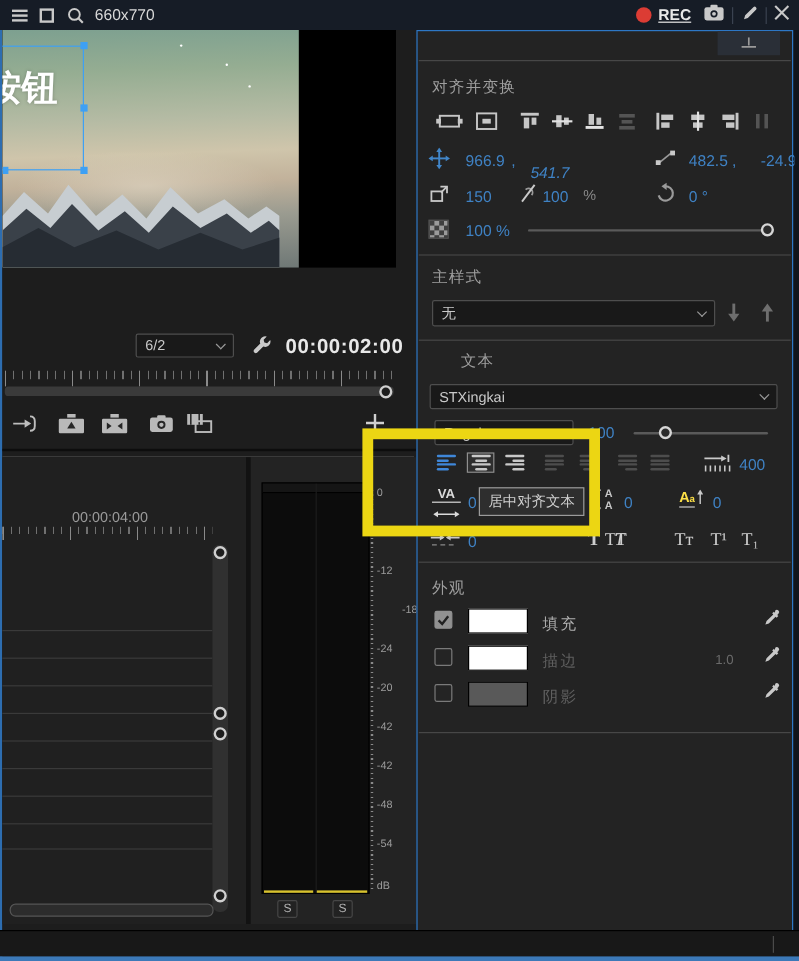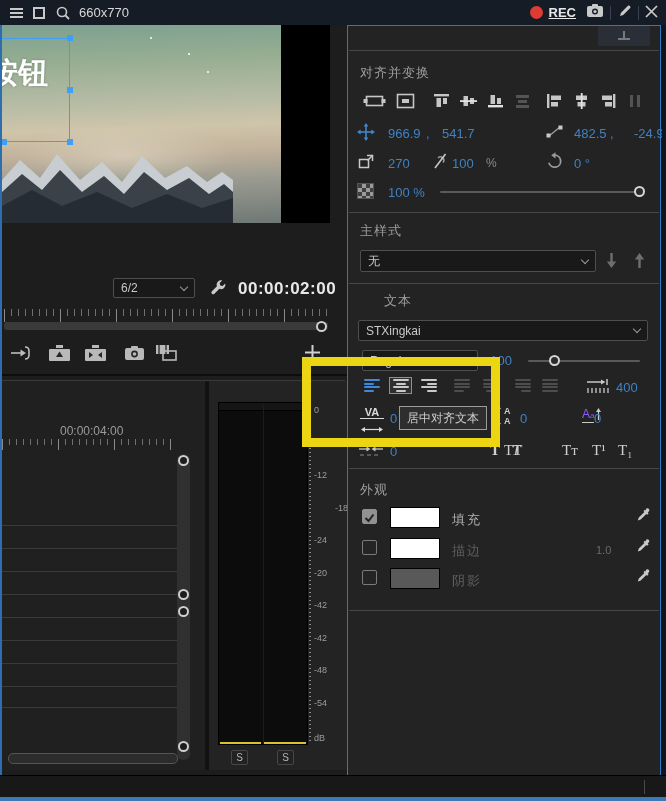--- a/index.html
+++ b/index.html
@@ -94,21 +94,21 @@
       </span>
     </span>
   </div>
 
   <div class="abs" style="left:0;top:25px;width:2px;height:772px;background:#2d6db0;"></div>
   <div class="abs" style="left:661px;top:25px;width:5px;height:772px;background:#10141b;"></div>
 
   <div class="abs" style="left:2px;top:25px;width:345px;height:750px;background:#1d1d1d;"></div>
 
   <div class="abs" style="left:2px;top:25px;width:328px;height:198px;background:#000;">
-    <div class="abs" style="left:0;top:0;width:279px;height:198px;overflow:hidden;
+    <div class="abs" style="left:0;top:0;width:247px;height:198px;overflow:hidden;
          background:linear-gradient(178deg,#7da090 0%,#95ad92 18%,#b5bba4 38%,#cfc5ab 52%,#c2b29b 64%,#9a9b90 78%,#6f7876 100%);">
       <div class="abs" style="left:10px;top:100px;width:220px;height:60px;background:radial-gradient(ellipse at 50% 50%,rgba(228,220,202,.55),rgba(0,0,0,0) 70%);"></div>
       <div class="abs" style="left:148px;top:12px;width:2px;height:2px;background:#fff;border-radius:50%;"></div>
       <div class="abs" style="left:186px;top:28px;width:2px;height:2px;background:#fff;border-radius:50%;"></div>
       <div class="abs" style="left:205px;top:46px;width:2px;height:2px;background:#fff;border-radius:50%;"></div>
       <svg class="abs" style="left:0;bottom:0;" width="231" height="95" viewBox="0 0 231 95" preserveAspectRatio="none">
         <polygon fill="#c7cdd1" points="0,52 18,32 38,50 55,26 78,52 100,34 120,54 140,28 163,50 185,38 205,54 220,44 231,52 231,95 0,95"></polygon>
         <polygon fill="#3a4149" points="0,64 20,46 40,62 58,42 80,64 102,48 122,66 142,44 165,62 187,50 207,66 222,56 231,64 231,95 0,95"></polygon>
         <polygon fill="#262c33" points="0,78 30,62 60,78 95,64 130,80 165,66 200,80 231,70 231,95 0,95"></polygon>
       </svg>
@@ -319,40 +319,40 @@
         <rect x="8.2" y="3" width="1.6" height="12" fill="#4186c9"></rect>
         <rect x="3" y="8.2" width="12" height="1.6" fill="#4186c9"></rect>
         <polygon points="9,0 6.6,3.6 11.4,3.6" fill="#4186c9"></polygon>
         <polygon points="9,18 6.6,14.4 11.4,14.4" fill="#4186c9"></polygon>
         <polygon points="0,9 3.6,6.6 3.6,11.4" fill="#4186c9"></polygon>
         <polygon points="18,9 14.4,6.6 14.4,11.4" fill="#4186c9"></polygon>
       </svg>
   </span>
   <span class="abs val" style="left:388px;top:126px;">966.9</span>
   <span class="abs val" style="left:426px;top:126px;">,</span>
-  <span class="abs val" style="left:442px;top:126px;">541.7</span>
+  <span class="abs val" style="left:442px;top:136px;font-style:italic;">541.7</span>
   <span class="abs" style="left:545px;top:124px;">
     <svg width="19" height="15">
         <line x1="4" y1="12" x2="15" y2="3" stroke="#9a9a9a" stroke-width="1.4"></line>
         <rect x="1.5" y="9.5" width="4" height="4" fill="#c9c9c9"></rect>
         <rect x="13.5" y="1.5" width="4" height="4" fill="#c9c9c9"></rect>
       </svg>
   </span>
   <span class="abs val" style="left:574px;top:126px;">482.5</span>
   <span class="abs val" style="left:610px;top:126px;">,</span>
   <span class="abs val" style="left:634px;top:126px;width:28px;overflow:hidden;white-space:nowrap;">-24.9</span>
 
   <span class="abs" style="left:357px;top:153px;">
     <svg width="18" height="17">
         <rect x="2.5" y="6.5" width="9" height="8" fill="none" stroke="#c9c9c9" stroke-width="1.5"></rect>
         <polyline points="10,2.5 15.5,2.5 15.5,8" fill="none" stroke="#c9c9c9" stroke-width="1.5"></polyline>
         <line x1="15" y1="3" x2="10.5" y2="7.5" stroke="#c9c9c9" stroke-width="1.5"></line>
       </svg>
   </span>
-  <span class="abs val" style="left:388px;top:156px;">270</span>
+  <span class="abs val" style="left:388px;top:156px;">150</span>
   <span class="abs" style="left:432px;top:152px;">
     <svg width="17" height="18">
         <path d="M6 6 a3.4 3.4 0 0 1 5 4.6" fill="none" stroke="#9a9a9a" stroke-width="1.5"></path>
         <line x1="3" y1="16" x2="13.5" y2="2" stroke="#c9c9c9" stroke-width="1.6"></line>
       </svg>
   </span>
   <span class="abs val" style="left:452px;top:156px;">100</span>
   <span class="abs" style="left:486px;top:156px;color:#8a8a8a;font-size:12px;">%</span>
   <span class="abs" style="left:545px;top:152px;">
     <svg width="19" height="18">
@@ -476,21 +476,21 @@
         <polygon points="3.5,0 1,4 6,4" fill="#c9c9c9"></polygon>
         <polygon points="3.5,22 1,18 6,18" fill="#c9c9c9"></polygon>
       </svg>
     <span style="display:flex;flex-direction:column;color:#c9c9c9;font-size:9px;line-height:10px;font-weight:bold;margin-left:2px;">
       <span>A</span>
       <span>A</span>
     </span>
   </span>
   <span class="abs val" style="left:520px;top:411px;">0</span>
   <span class="abs" style="left:566px;top:408px;display:flex;align-items:flex-start;">
-    <span style="color:#8b5cf6;font-size:12px;font-weight:normal;border-bottom:1px solid #c9c9c9;line-height:13px;margin-left:16px;">
+    <span style="color:#fde047;font-size:12px;font-weight:bold;border-bottom:1px solid #c9c9c9;line-height:13px;">
       <span>A</span><span style="font-size:8px;">a</span>
     </span>
     <svg width="7" height="13" style="margin-left:1px;">
         <line x1="3.5" y1="3" x2="3.5" y2="12" stroke="#c9c9c9" stroke-width="1.2"></line>
         <polygon points="3.5,0 1,4 6,4" fill="#c9c9c9"></polygon>
       </svg>
   </span>
   <span class="abs val" style="left:594px;top:411px;">0</span>
 
   <span class="abs" style="left:358px;top:444px;">

